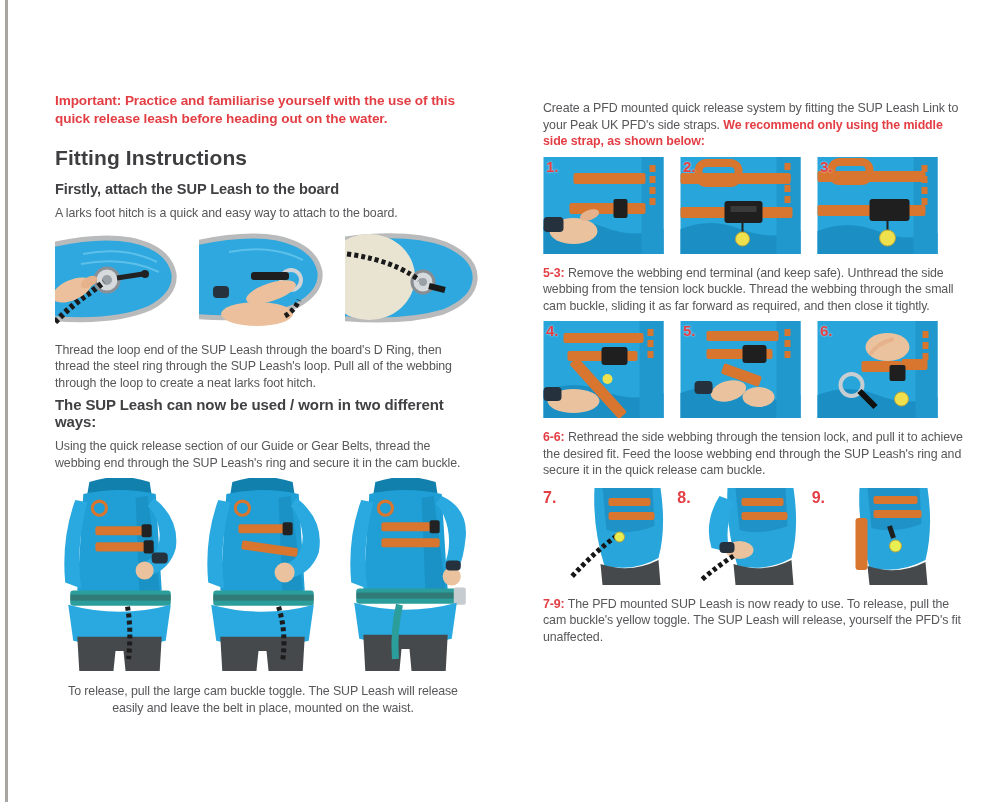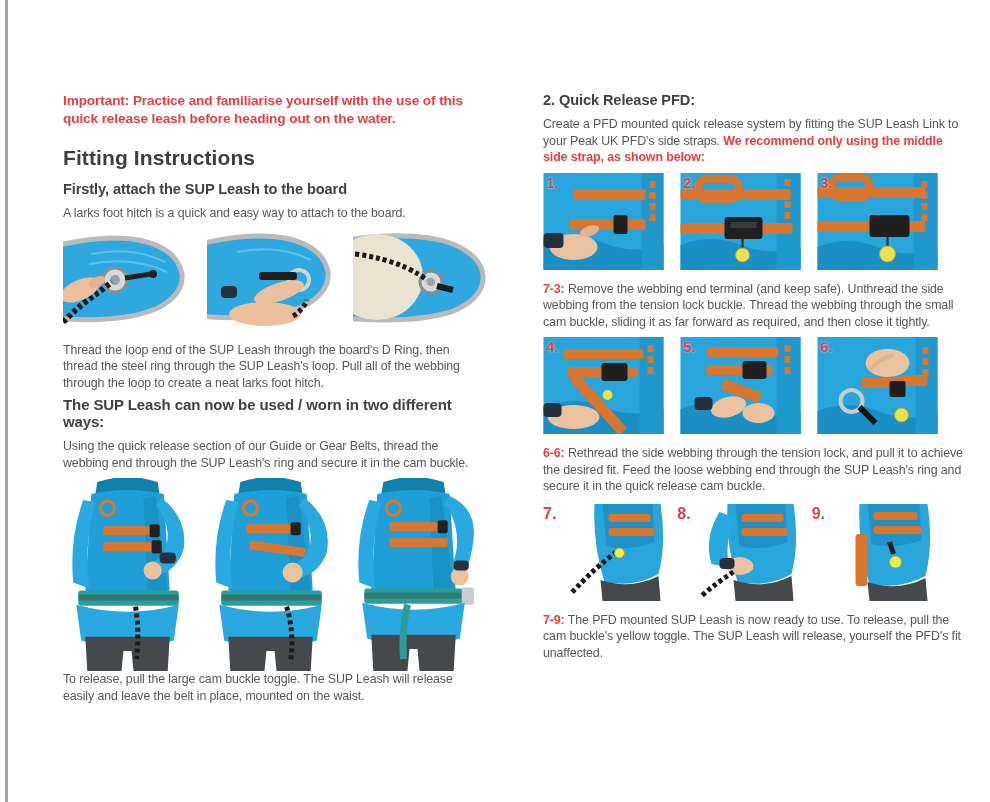--- a/index.html
+++ b/index.html
@@ -2,21 +2,21 @@
 <html><head>
 <meta charset="utf-8">
 <style>
   html,body{margin:0;padding:0;}
   body{
     width:990px;height:802px;position:relative;background:#ffffff;
     font-family:"Liberation Sans", sans-serif;overflow:hidden;
   }
   .page-rule{position:absolute;left:5px;top:0;width:3px;height:802px;background:#a9a6a2;}
   .col{position:absolute;top:92px;}
-  .col-left{left:63px;width:416px;}
+  .col-left{left:55px;width:416px;}
   .col-right{left:543px;width:424px;}
 
   .warning{color:#e23e44;font-weight:700;font-size:13.6px;line-height:1.3;letter-spacing:-0.1px;}
   .h1{font-size:21px;font-weight:700;color:#3e3e40;margin-top:19px;letter-spacing:0.1px;}
   .h2{font-size:14.6px;font-weight:700;color:#414144;margin-top:11px;letter-spacing:-0.1px;}
   .body-text{font-size:12.4px;color:#57575a;line-height:1.33;letter-spacing:-0.1px;margin-top:8px;}
   .ways{font-size:15px;font-weight:700;color:#414144;margin-top:5px;letter-spacing:-0.1px;}
   .red-inline{color:#e23e44;font-weight:700;}
   .step-label{color:#e23e44;font-weight:700;}
   .compat{color:#e23e44;font-weight:700;font-size:14.6px;line-height:1.35;margin-top:13px;letter-spacing:-0.1px;}
@@ -157,27 +157,26 @@
         <rect x="15" y="110" width="104" height="15" rx="3" fill="#2b9e9b"></rect>
         <rect x="15" y="114" width="104" height="6" fill="#355d5a" opacity="0.55"></rect>
         <rect x="112" y="109" width="12" height="17" rx="2" fill="#c7ccd0"></rect>
         <path d="M13,124 Q64,138 115,124 L110,160 Q64,172 18,160 Z" fill="#29a9e0"></path>
         <path d="M22,156 L106,156 L104,192 L70,192 L68,170 L60,170 L58,192 L24,192 Z" fill="#46494b"></path>
         <path d="M58,126 Q52,152 54,180" stroke="#2b9e9b" stroke-width="7" fill="none"></path>
       </svg>
     </div>
   </div>
 
-  <div class="body-text" style="margin-top:0;">To release, pull the large cam buckle toggle. The SUP Leash will release easily and leave the belt in place, mounted on the waist.</div>
+  <div class="body-text" style="margin-top:12px;text-align:center;">To release, pull the large cam buckle toggle. The SUP Leash will release easily and leave the belt in place, mounted on the waist.</div>
 
 </div>
 
 <div class="col col-right">
 
-  <div class="h2" style="margin-top:0;">2. Quick Release PFD:</div>
 
   <div class="body-text">
     <span>Create a PFD mounted quick release system by fitting the SUP Leash Link to your Peak UK PFD's side straps. </span><span class="red-inline">We recommend only using the middle side strap, as shown below:</span>
   </div>
 
   <div class="photo-row" style="gap:16px;margin-top:7px;">
     <div class="photo">
       <span class="num">1.</span>
       <svg width="121" height="97" viewBox="0 0 120 97">
         <rect width="120" height="97" fill="#28a5da"></rect>
@@ -228,21 +227,21 @@
         <rect x="14" y="5" width="38" height="19" rx="8" fill="none" stroke="#d8752f" stroke-width="8"></rect>
         <rect x="0" y="48" width="108" height="11" rx="2" fill="#d8752f"></rect>
         <rect x="52" y="42" width="40" height="22" rx="3" fill="#1f1f1f"></rect>
         <path d="M70,64 L70,74" stroke="#222222" stroke-width="2"></path>
         <circle cx="70" cy="81" r="8" fill="#efe14e" stroke="#b9a43c"></circle>
       </svg>
     </div>
   </div>
 
   <div class="body-text" style="margin-top:11px;">
-    <span class="step-label">7-3:</span><span> Remove the webbing end terminal (and keep safe). Unthread the side webbing from the tension lock buckle. Thread the webbing through the small cam buckle, sliding it as far forward as required, and then close it tightly.</span>
+    <span class="step-label">5-3:</span><span> Remove the webbing end terminal (and keep safe). Unthread the side webbing from the tension lock buckle. Thread the webbing through the small cam buckle, sliding it as far forward as required, and then close it tightly.</span>
   </div>
 
   <div class="photo-row" style="gap:16px;margin-top:7px;">
     <div class="photo">
       <span class="num">4.</span>
       <svg width="121" height="97" viewBox="0 0 120 97">
         <rect width="120" height="97" fill="#28a5da"></rect>
         <path d="M0,70 Q30,58 60,70 Q90,82 120,72 L120,97 L0,97 Z" fill="#1b8fc4"></path>
         <rect x="96" y="0" width="24" height="97" fill="#2198cd"></rect>
         <rect x="104" y="8" width="6" height="7" fill="#d8752f"></rect>

